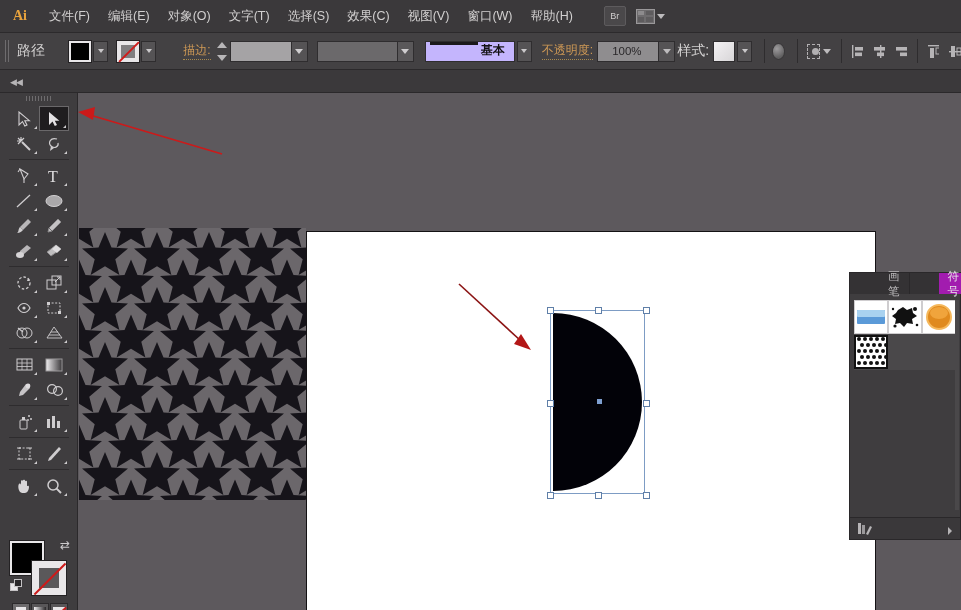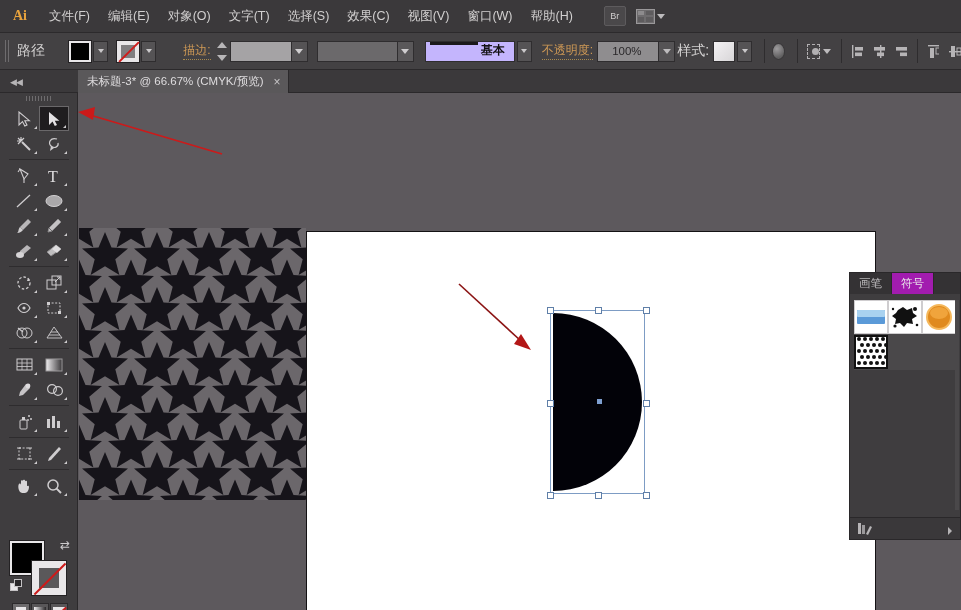--- a/index.html
+++ b/index.html
@@ -286,21 +286,21 @@
   
   .rpanel {
     position: absolute; left: 849px; top: 272px; width: 112px; height: 268px;
     background: #3f3d3f; border: 1px solid #2a282a;
   }
   .rpanel-tabs {
     display: flex; height: 21px; background: #343234;
   }
   .rtab {
     height: 21px; padding: 0 9px; display: flex; align-items: center;
-    font-size: 11.5px; color: #b9b7b9; border-right: 1px solid #2a282a;
+    font-size: 11.5px; color: #b9b7b9; border-right: 1px solid #2a282a; margin-left: 29px;
   }
   .rtab.active { background: #a21caf; color: #eae8ea; }
   .sym-grid {
     position: absolute; left: 4px; top: 27px; width: 104px; height: 70px;
     background: #4a484a; display: flex; flex-wrap: wrap;
   }
   .sym-cell {
     width: 34px; height: 34px; background: #fff; border: 1px solid #cfcdcf;
     display: flex; align-items: center; justify-content: center; overflow: hidden;
   }
@@ -447,24 +447,20 @@
     </svg>
     <svg width="17" height="15" style="margin-left:9px;">
       <rect x="1" y="7" width="14" height="1.4" fill="#b6b4b6"></rect>
       <rect x="3" y="2" width="4" height="11" fill="#b6b4b6"></rect>
       <rect x="9" y="4" width="4" height="7" fill="none" stroke="#b6b4b6"></rect>
     </svg>
   </div>
 
   <div class="tabbar">
     <div class="collapse-btn">◀◀</div>
-    <div class="doctab">
-      <span class="doctab-title">未标题-3* @ 66.67% (CMYK/预览)</span>
-      <span class="doctab-close">×</span>
-    </div>
   </div>
 
   <div class="toolbox">
     <div class="tb-grip"></div>
     <div class="tool-grid" id="tool-grid">
         <div class="tool">
           <svg width="15" height="16">
             <path d="M2 1 L2 14 L5.5 10.6 L7.8 15 L10 13.9 L7.8 9.8 L12.4 9.7 Z" fill="none" stroke="#cfcdcf" stroke-width="1.1"></path>
           </svg>
           <span class="tri"></span>

